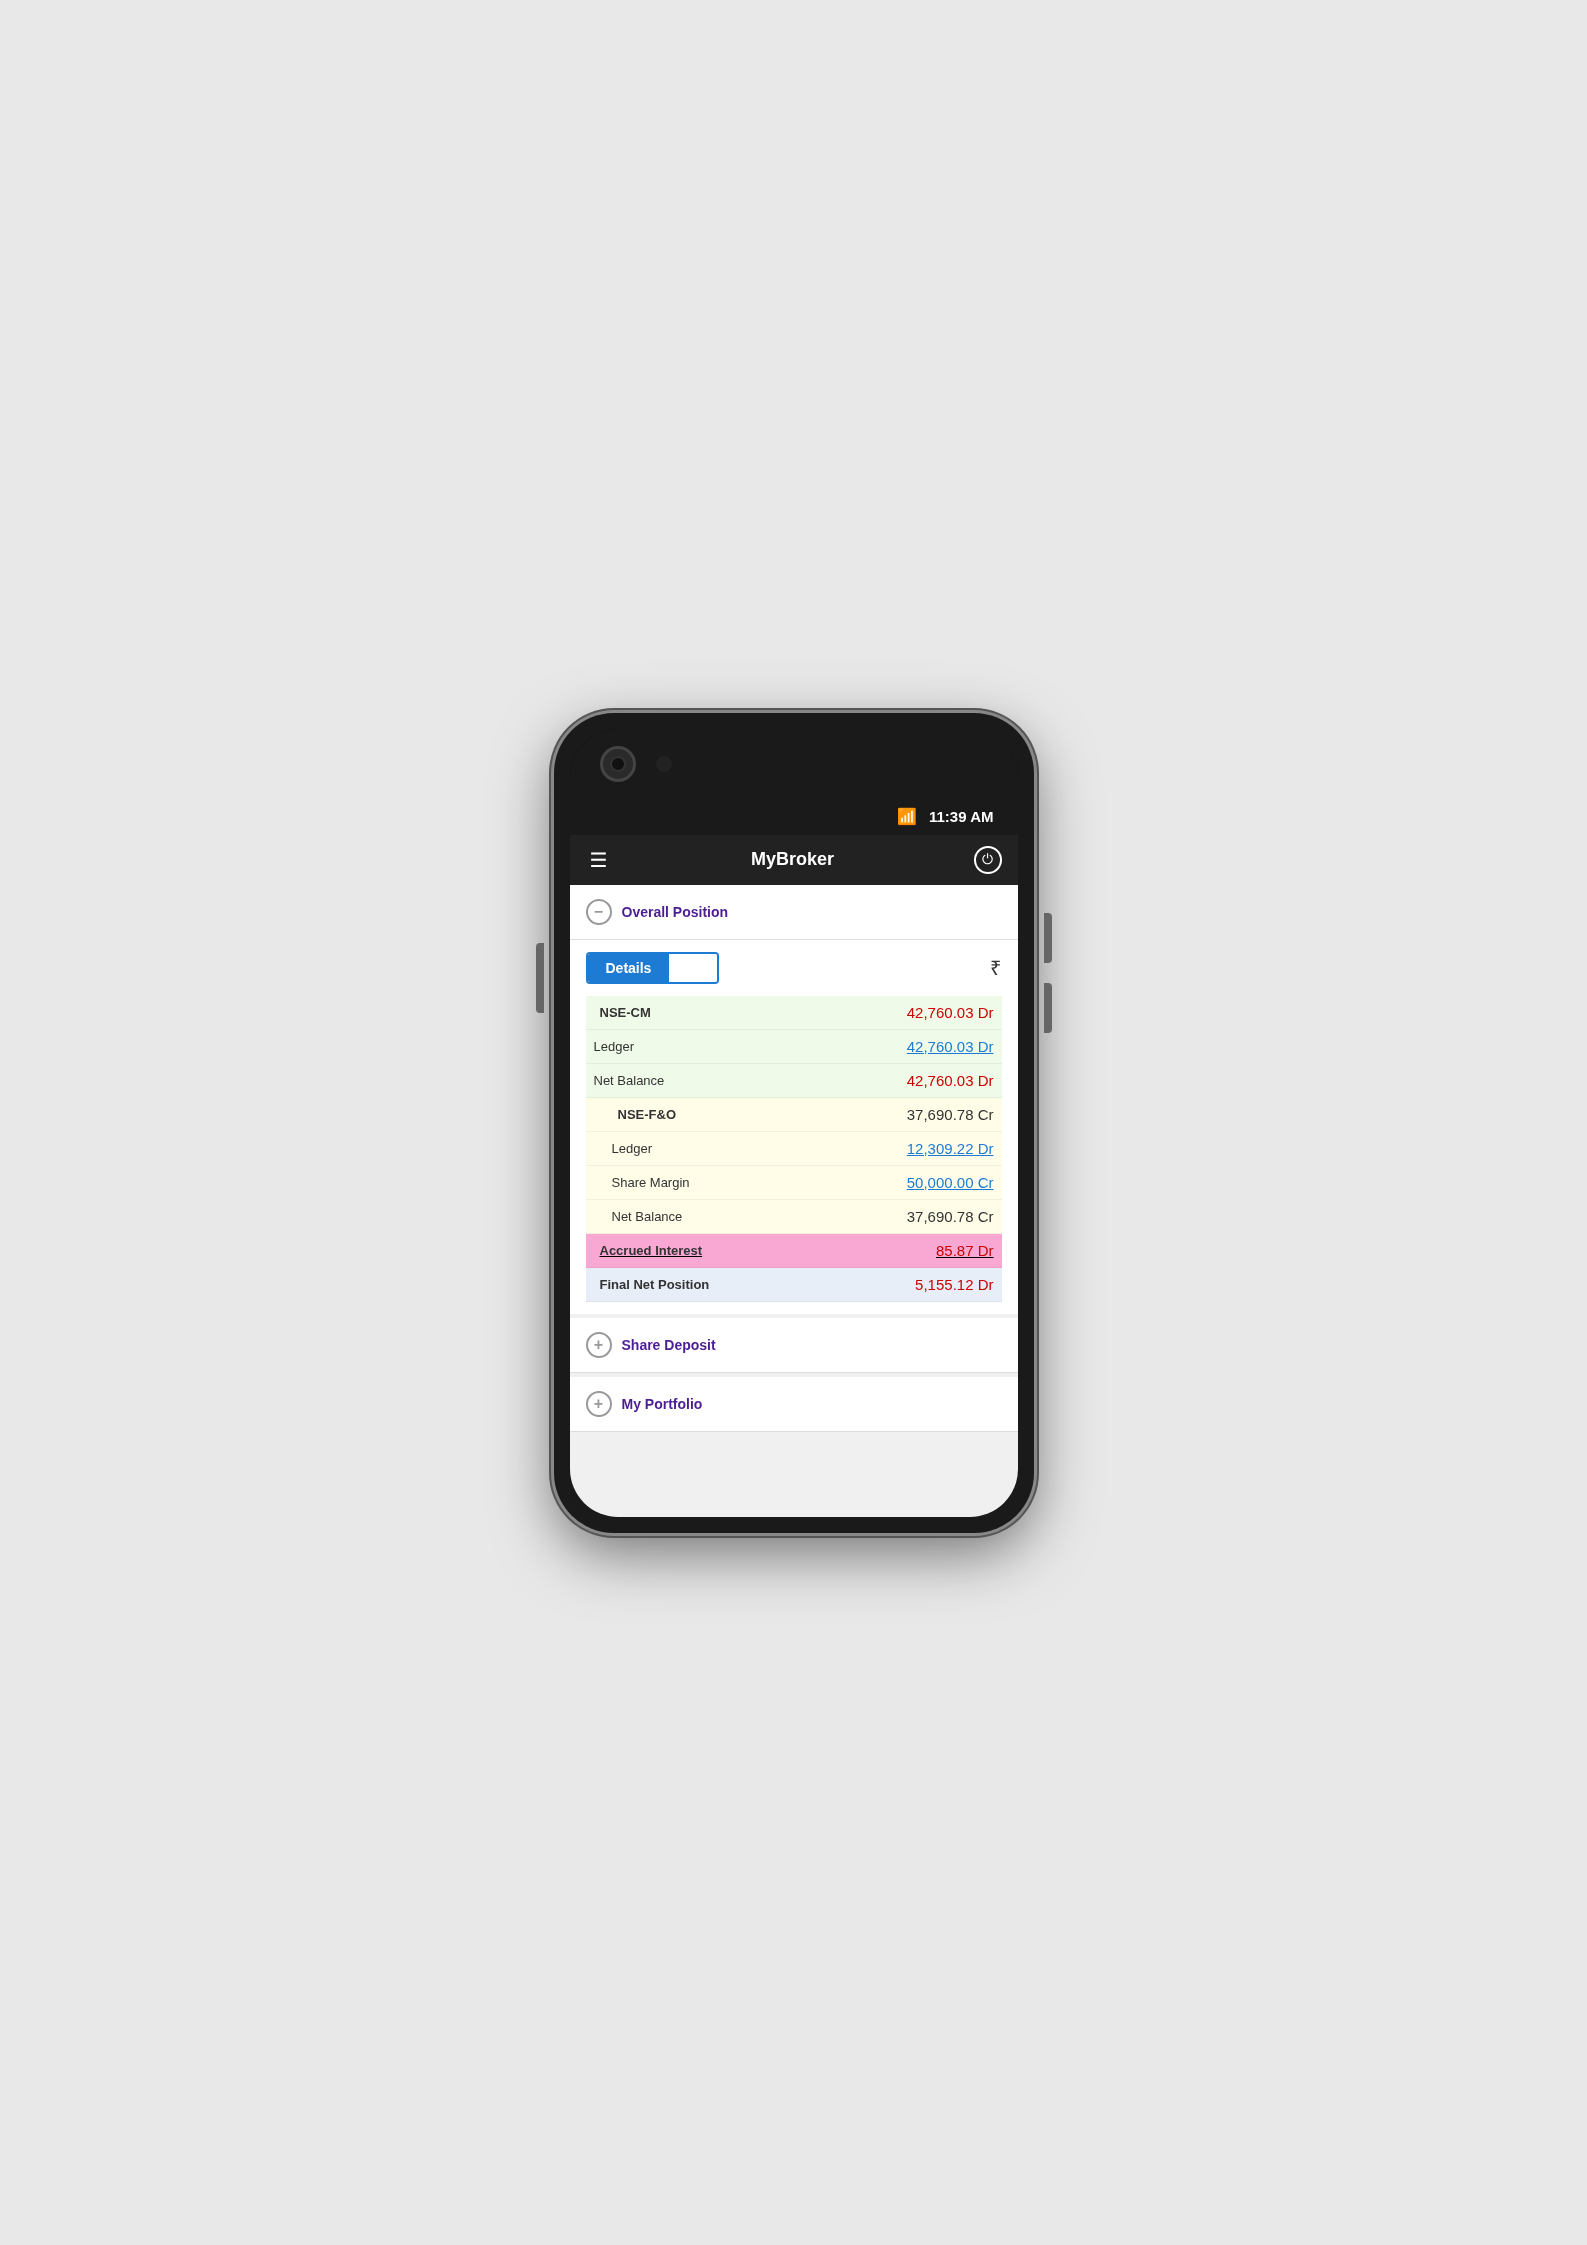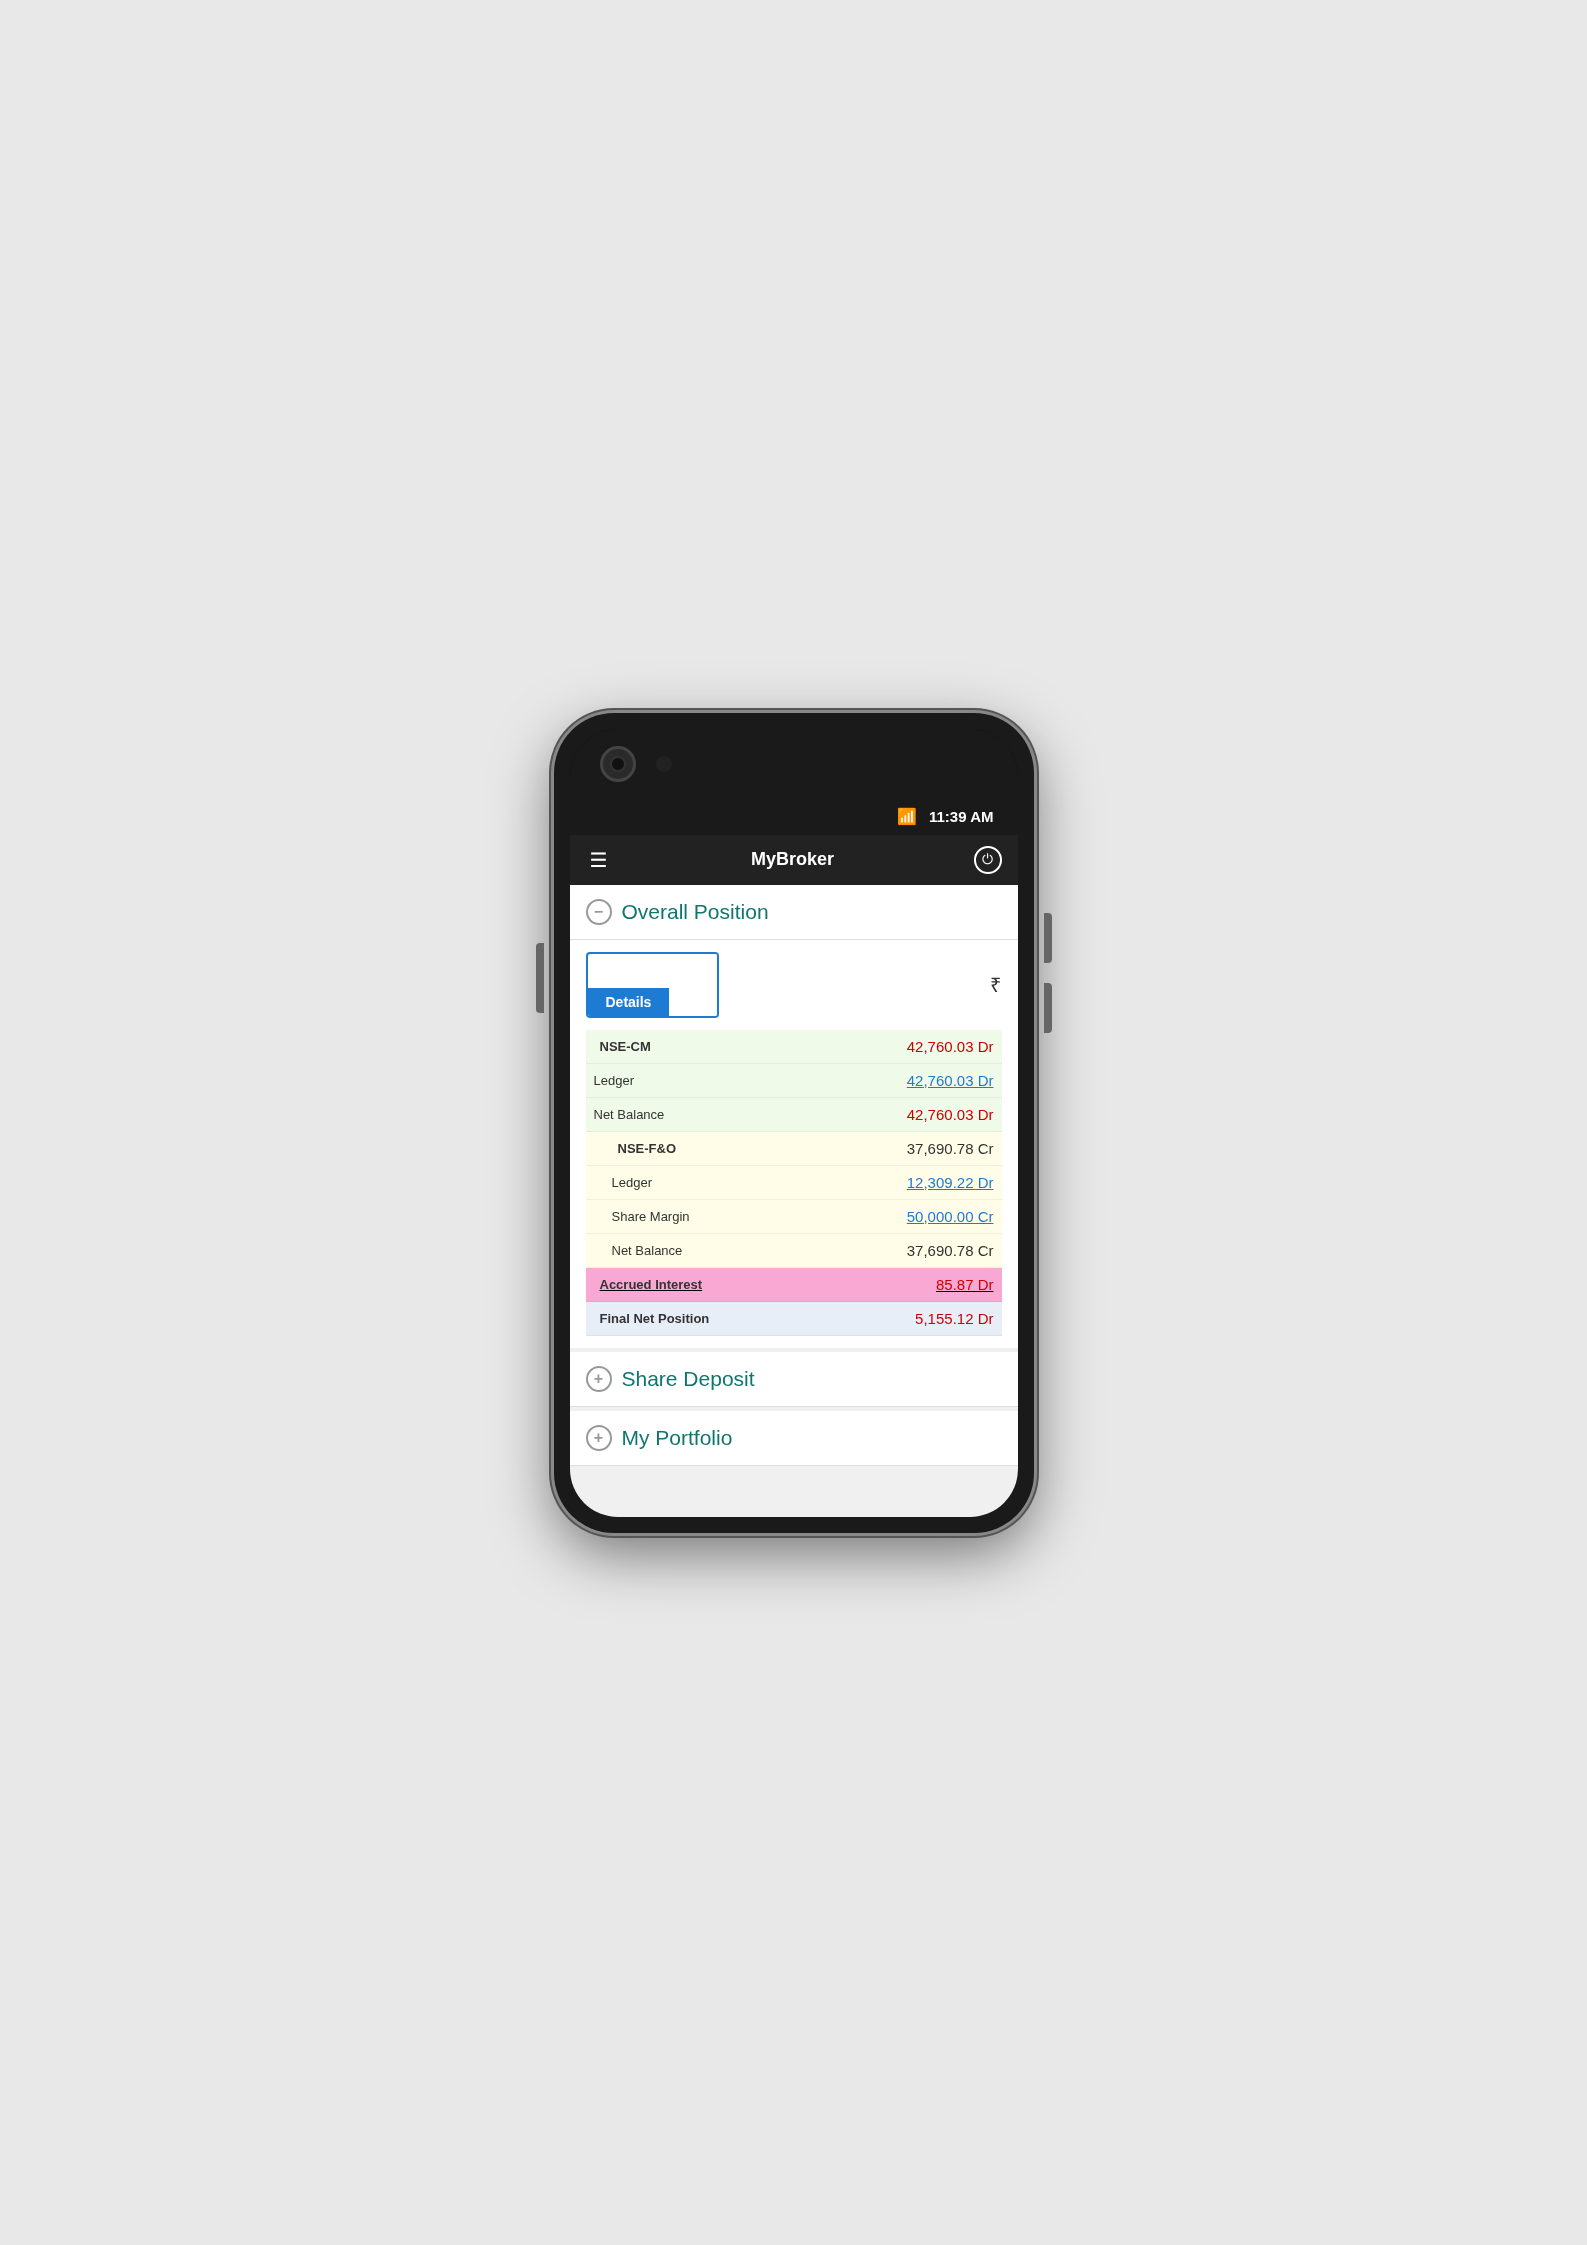--- a/index.html
+++ b/index.html
@@ -192,23 +192,23 @@
       align-items: center;
       justify-content: center;
       color: #999;
       font-size: 16px;
       font-weight: bold;
       flex-shrink: 0;
       cursor: pointer;
     }
 
     .section-title {
-      font-size: 21px;
-      font-weight: normal;
-      color: #0f766e;
+      font-size: 14px;
+      font-weight: bold;
+      color: #4c1d95;
     }
 
     
     .position-content {
       padding: 12px 16px;
     }
 
     .tab-row {
       display: flex;
       align-items: center;
@@ -223,21 +223,20 @@
       overflow: hidden;
     }
 
     .tab-active {
       background: #1e7bd4;
       color: white;
       padding: 6px 18px;
       font-size: 14px;
       font-weight: bold;
       cursor: pointer;
-      margin-top: 34px;
     }
 
     .tab-inactive {
       background: white;
       color: #1e7bd4;
       padding: 6px 16px;
       font-size: 14px;
       cursor: pointer;
     }
 

